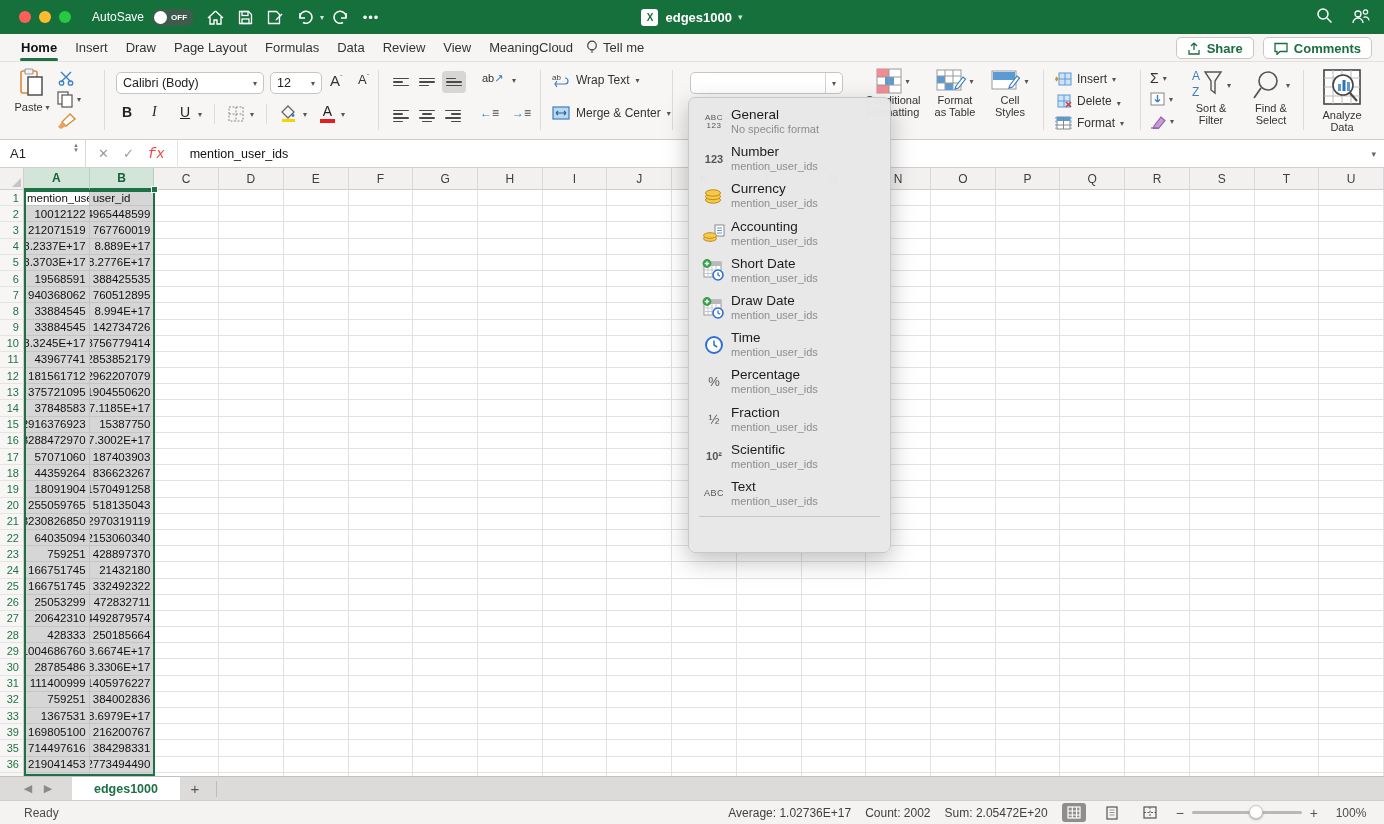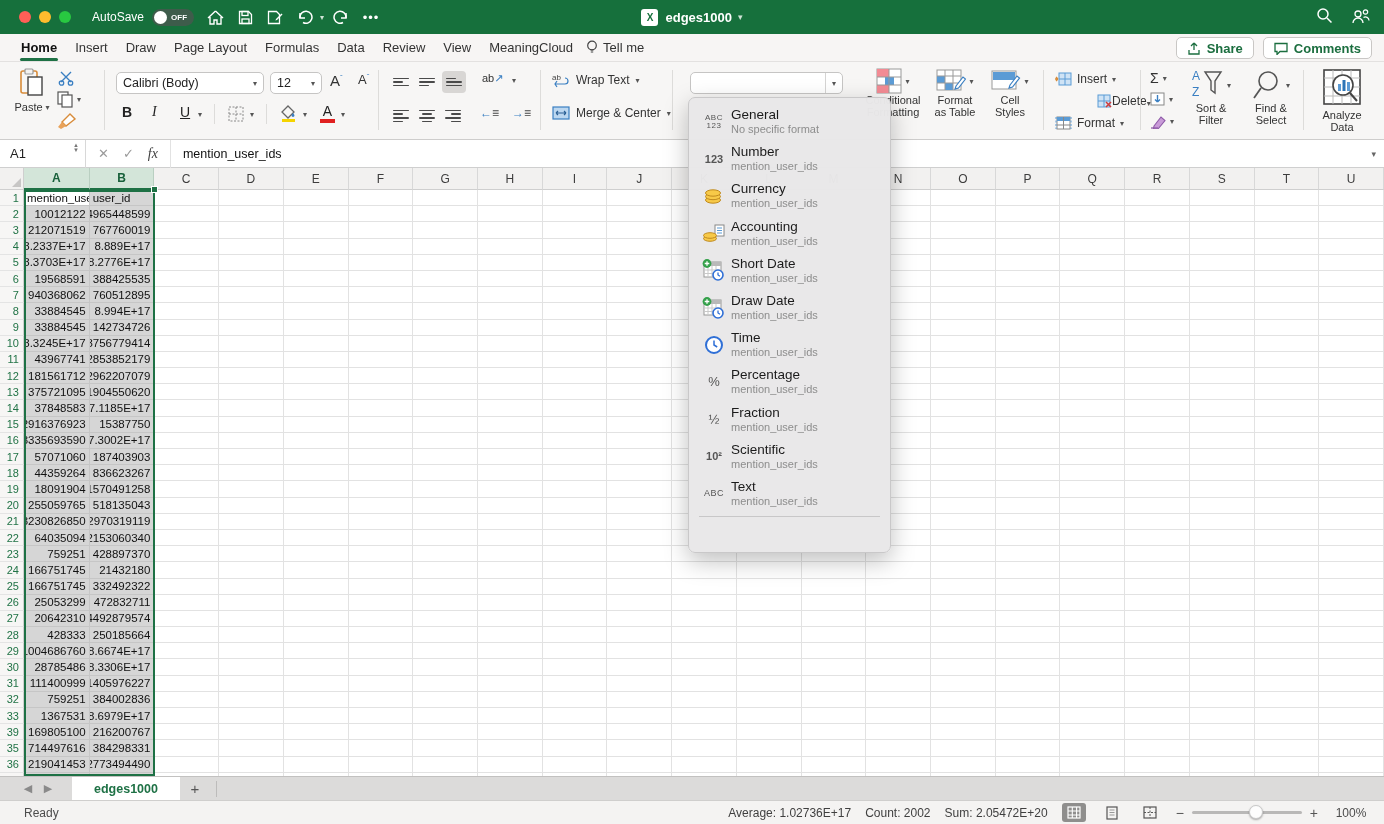--- a/index.html
+++ b/index.html
@@ -43,21 +43,21 @@
   .bars{display:flex;flex-direction:column;gap:2px;width:16px}
   .bars i{display:block;height:1.6px;background:#4a4a4a;border-radius:1px}
   .selbtn{background:#d8d6d4;border-radius:4px}
   .two-line{font-size:11px;line-height:12px;text-align:center;color:#333}
 
   
   .formulabar{position:absolute;left:0;top:140px;width:1384px;height:28px;background:#fff;border-bottom:1px solid #cfcfcf;display:flex;align-items:center}
   .namebox{width:86px;height:28px;display:flex;align-items:center;padding-left:10px;font-size:13px;color:#222;border-right:1px solid #d8d8d8;position:relative}
   .stepper{position:absolute;right:6px;top:3px;font-size:6px;color:#777;line-height:5px;text-align:center}
   .fbtns{display:flex;align-items:center;gap:14px;padding:0 12px;color:#9a9a9a;font-size:13px;border-right:1px solid #e2e2e2;height:28px}
-  .fx{font-style:italic;font-family:Liberation Serif, serif;color:#404040;font-size:14px}
+  .fx{font-style:italic;font-family:Liberation Mono, monospace;color:#ef4444;font-size:14px}
   .fvalue{padding-left:12px;font-size:12.5px;color:#111}
   .fexpand{position:absolute;right:8px;top:9px;color:#666;font-size:9px}
 
   
   .grid{position:absolute;left:0;top:168px;width:1384px;height:608px;background:#fff;overflow:hidden}
   .colhead{display:flex;height:22px}
   .corner{width:24px;height:22px;background:#f2f1f0;border-right:1px solid #cfcfcf;border-bottom:1px solid #cfcfcf;position:relative}
   .corner::after{content:"";position:absolute;right:2px;bottom:2px;border-left:9px solid transparent;border-bottom:9px solid #c7c6c5}
   .ch{height:22px;border-right:1px solid #d8d8d8;border-bottom:1px solid #cfcfcf;background:#f2f1f0;display:flex;align-items:center;justify-content:center;font-size:12px;color:#3d3d3d}
   .ch.sel{background:#d3e5d9;color:#17603a;font-weight:bold;border-bottom:2px solid #1e7145;border-right:1px solid #b9cfc1}
@@ -399,21 +399,21 @@
 
   <div class="abs" style="left:1055px;top:10px;display:flex;align-items:center;gap:5px">
     <svg width="17" height="14" viewBox="0 0 17 14">
         <rect x="4" y="1" width="12" height="12" fill="#cfe3f5" stroke="#5b9bd5"></rect>
         <path d="M10 1 v12 M4 7 h12" stroke="#5b9bd5"></path>
         <path d="M0 7 h3 M3 7 l-2 -2 M3 7 l-2 2" stroke="#d88c3a" stroke-width="1.3" fill="none"></path>
       </svg>
     <span style="font-size:12px;color:#333">Insert</span>
       <span class="chev">▾</span>
   </div>
-  <div class="abs" style="left:1095px;top:32px;display:flex;align-items:flex-end;">
+  <div class="abs" style="left:1055px;top:32px;display:flex;align-items:flex-end;gap:5px">
     <svg width="17" height="14" viewBox="0 0 17 14">
         <rect x="3" y="1" width="12" height="12" fill="#cfe3f5" stroke="#5b9bd5"></rect>
         <path d="M9 1 v12 M3 7 h12" stroke="#5b9bd5"></path>
         <path d="M11 8 l5 5 M16 8 l-5 5" stroke="#d03a3a" stroke-width="1.5"></path>
       </svg>
     <span style="font-size:12px;color:#333">Delete</span>
       <span class="chev">▾</span>
   </div>
   <div class="abs" style="left:1055px;top:54px;display:flex;align-items:center;gap:5px">
     <svg width="17" height="14" viewBox="0 0 17 14">
@@ -876,21 +876,21 @@
         <div class="cell" style="width: 65px;"></div>
         <div class="cell" style="width: 65px;"></div>
         <div class="cell" style="width: 65px;"></div>
         <div class="cell" style="width: 65px;"></div>
         <div class="cell" style="width: 65px;"></div>
         <div class="cell" style="width: 65px;"></div>
         <div class="cell" style="width: 65px;"></div>
       </div>
       <div class="grow">
         <div class="rh">16</div>
-        <div class="cell selc" style="width: 66px;">3335693590</div>
+        <div class="cell selc" style="width: 66px;">3288472970</div>
         <div class="cell selc" style="width: 65px;">7.3002E+17</div>
         <div class="cell" style="width: 65px;"></div>
         <div class="cell" style="width: 65px;"></div>
         <div class="cell" style="width: 65px;"></div>
         <div class="cell" style="width: 65px;"></div>
         <div class="cell" style="width: 65px;"></div>
         <div class="cell" style="width: 65px;"></div>
         <div class="cell" style="width: 65px;"></div>
         <div class="cell" style="width: 65px;"></div>
         <div class="cell" style="width: 65px;"></div>

